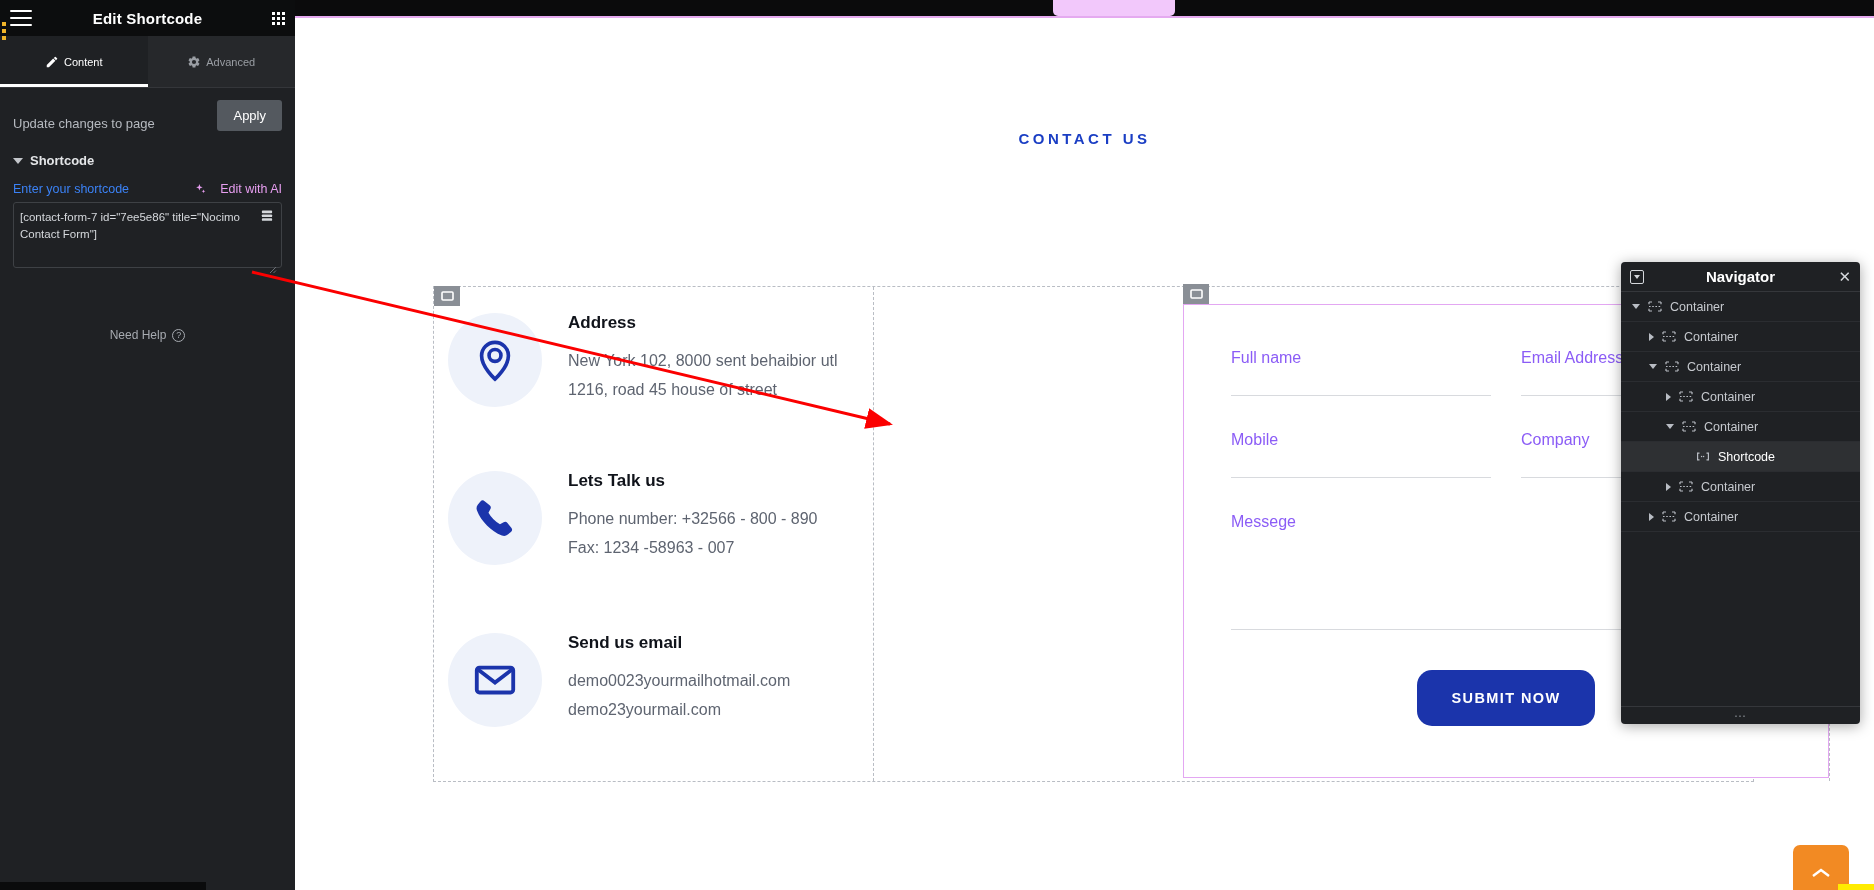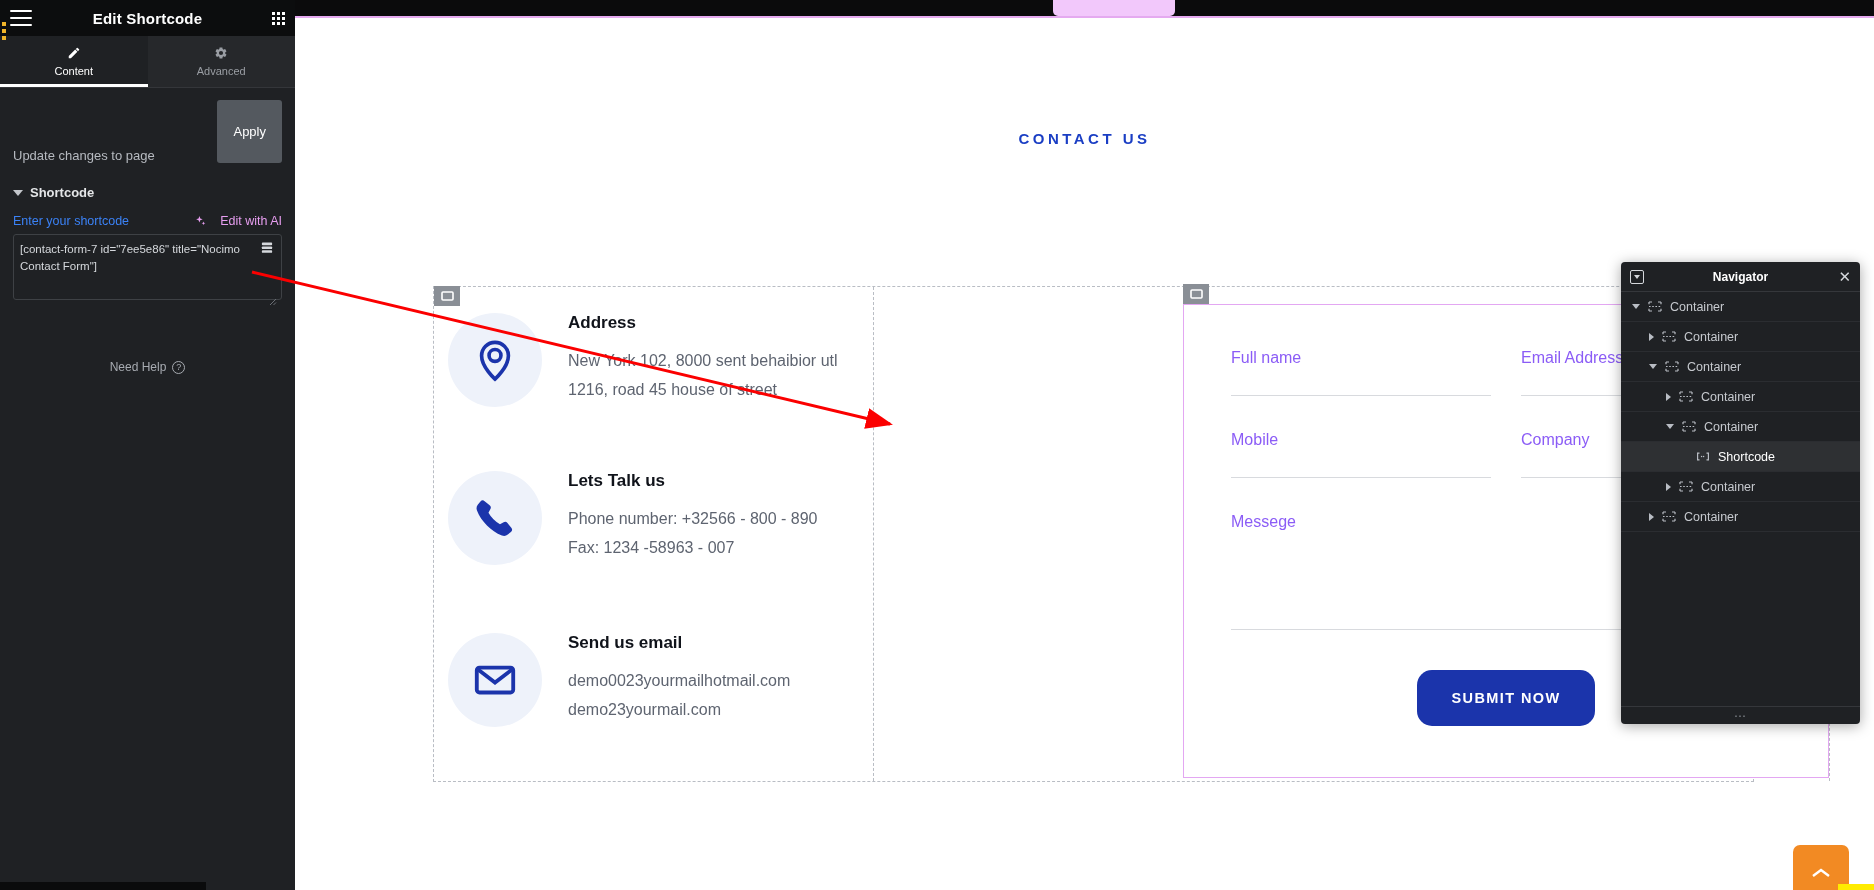--- a/index.html
+++ b/index.html
@@ -30,31 +30,31 @@
   .hamburger i { display:block; height:2px; background:#ffffff; border-radius:1px;}
   #panel-title {
     position: absolute; left: 0; right: 0; text-align: center;
     font-size: 15px; font-weight: bold; color: #ffffff;
     letter-spacing: .2px; pointer-events:none;
   }
   .grid-icon { margin-left:auto; display:grid; grid-template-columns: repeat(3,3px); grid-template-rows: repeat(3,3px); gap:2px; cursor:pointer; z-index:2;}
   .grid-icon i { display:block; width:3px;height:3px;background:#ffffff;}
 
   #tabs { display: flex; height: 52px; background: #26282b; border-bottom: 1px solid #34363a; }
-  .tab { flex: 1; display: flex; flex-direction: column; align-items: center; justify-content: center;
+  .tab { flex: 1; display: flex; flex-direction: row; align-items: center; justify-content: center;
          font-size: 11px; color: #9a9ea4; cursor: pointer; position: relative; gap: 5px; }
   .tab.active { color: #ffffff; background:#1f2124; }
   .tab.active::after { content:""; position:absolute; bottom:0; left:0; right:0; height:3px; background:#ffffff; }
   .tab svg { width: 14px; height: 14px; fill: currentColor; }
 
   #apply-row { display:flex; align-items:flex-end; padding: 12px 13px; gap:10px; }
   #apply-label { font-size: 13px; color: #b6bac0; flex:1; }
   #apply-button {
     background: #54595f; color:#ffffff; border:none; border-radius:3px;
-    padding: 24px 16px; font-size: 13px; font-family: inherit; cursor:pointer;
+    padding: 8px 16px; font-size: 13px; font-family: inherit; cursor:pointer;
   }
 
   .section-head { display:flex; align-items:center; gap:7px; padding: 10px 13px 6px 13px; }
   .caret-down { width:0;height:0;border-left:5px solid transparent;border-right:5px solid transparent;border-top:6px solid #c3c6cb;}
   .section-head span { font-size:13px; font-weight:bold; color:#e4e6e8; }
 
   .field-row { display:flex; align-items:center; padding: 8px 13px 6px 13px; }
   .field-label { font-size:12.5px; color:#3b82f6; flex:1; }
   .ai-link { font-size:12.5px; color:#e79ef0; display:flex; align-items:center; gap:13px; cursor:pointer; }
   .ai-link svg { width:13px; height:13px; fill:#e79ef0;}
@@ -166,21 +166,21 @@
   
   #navigator {
     position:absolute; left:1621px; top:262px; width:239px; height:462px;
     background:#1f2124; border-radius:4px; box-shadow:0 2px 14px rgba(0,0,0,.35);
     color:#d5d8dc; overflow:hidden;
   }
   #nav-header { height:30px; display:flex; align-items:center; padding:0 9px; position:relative;
       border-bottom:1px solid #35373b; }
   #nav-dock { width:14px;height:14px;border:1.5px solid #d5d8dc;border-radius:2px;display:flex;align-items:center;justify-content:center;cursor:pointer;}
   #nav-dock i { width:0;height:0;border-left:3px solid transparent;border-right:3px solid transparent;border-top:4px solid #d5d8dc;}
-  #nav-title { position:absolute; left:0; right:0; text-align:center; font-size:12px; font-weight:bold; color:#ffffff; pointer-events:none;}
+  #nav-title { position:absolute; left:0; right:0; text-align:center; font-size:15px; font-weight:bold; color:#ffffff; pointer-events:none;}
   #nav-close { margin-left:auto; font-size:15px; color:#d5d8dc; cursor:pointer; line-height:1; z-index:2;}
   .nav-row { height:30px; display:flex; align-items:center; font-size:12.5px; color:#c6c9ce;
       border-bottom:1px solid #2b2d31; cursor:pointer; gap:8px; }
   .nav-row.selected { background:#2e3033; color:#ffffff; }
   .nav-arrow { width:0;height:0;flex:0 0 auto; }
   .nav-arrow.closed { border-top:4px solid transparent;border-bottom:4px solid transparent;border-left:5px solid #b9bdc4; }
   .nav-arrow.open { border-left:4px solid transparent;border-right:4px solid transparent;border-top:5px solid #b9bdc4; }
   .nav-arrow.none { width:5px; height:8px; }
   .nav-ico { width:14px; height:11px; flex:0 0 14px; }
   .nav-ico svg { width:14px; height:11px; }

